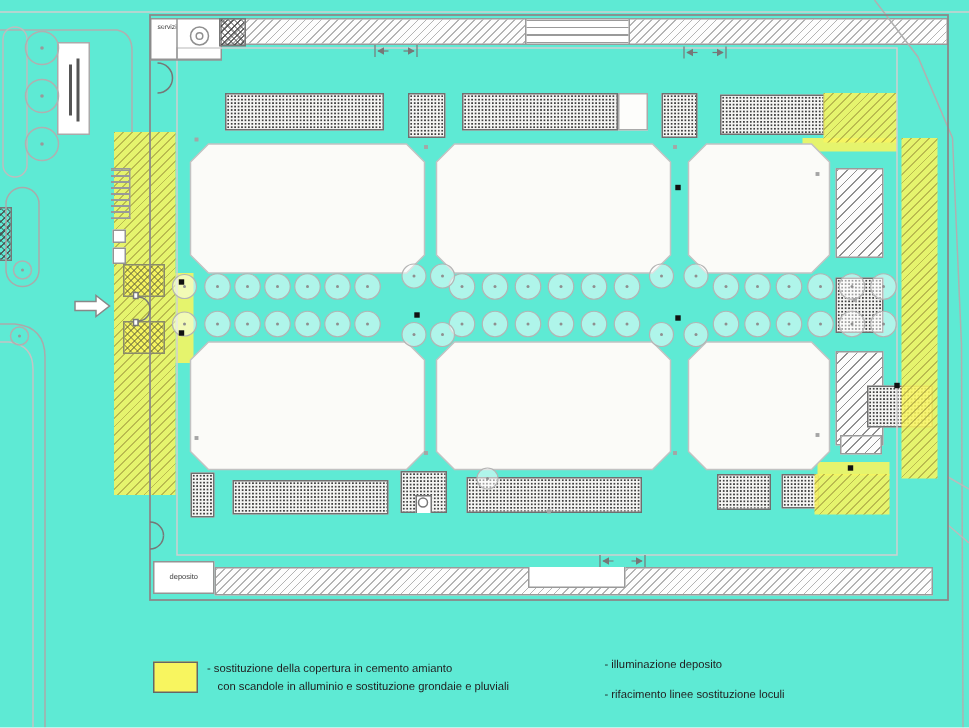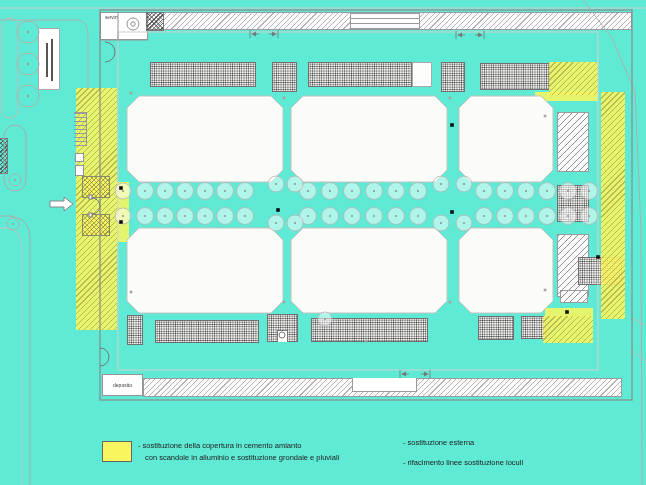--- a/index.html
+++ b/index.html
@@ -293,16 +293,16 @@
         <path d="M428.5 374 L424 371.5 L424 376.5 Z" fill="#777"></path>
       </g>
   </svg>
 
   <div class="abs yl" style="left:102px;top:441px;width:30px;height:21px;border:1px solid #666;background:#f8f55f;"></div>
   <div class="abs legend-text" style="left:138px;top:440px;">
     <div>- sostituzione della copertura in cemento amianto</div>
     <div class="cont">con scandole in alluminio e sostituzione grondaie e pluviali</div>
   </div>
   <div class="abs legend-right" style="left:403px;top:438px;">
-    <div>- sostituzione esterna</div>
+    <div>- illuminazione deposito</div>
     <div>- rifacimento linee sostituzione loculi</div>
   </div>
 </div>
 
 </body></html>

